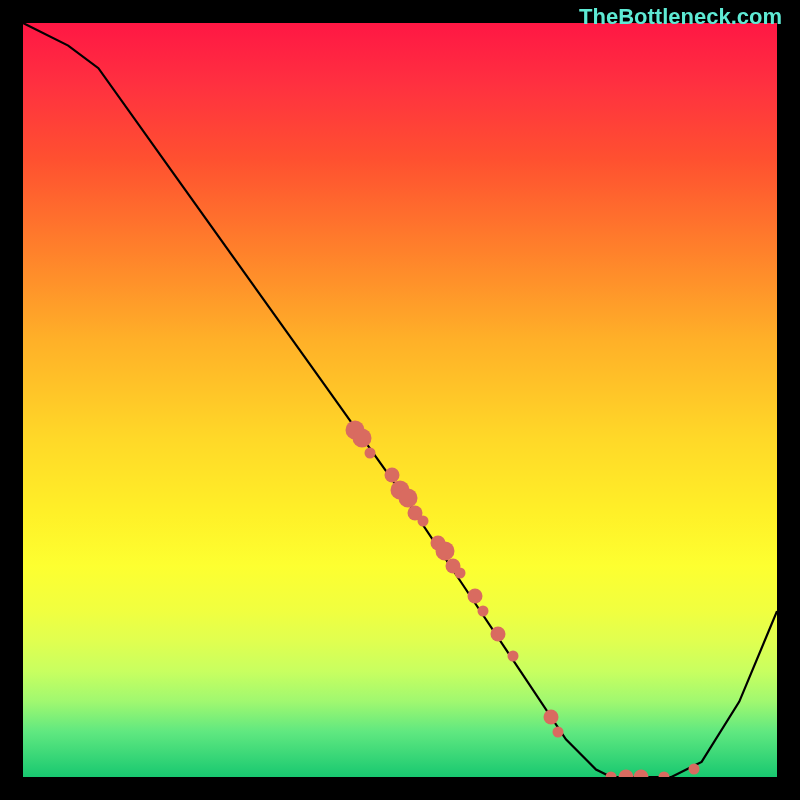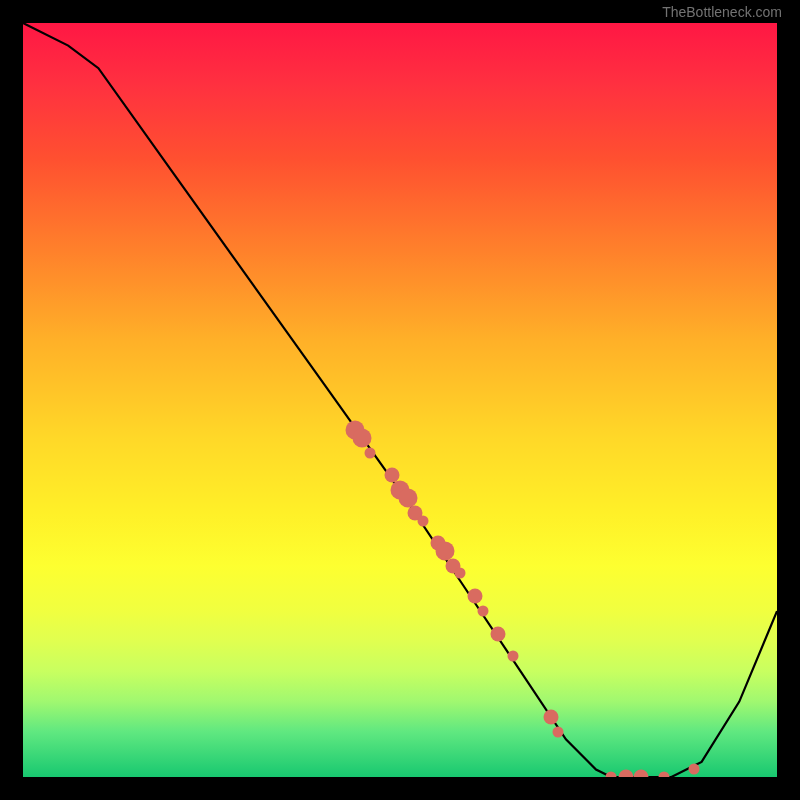--- a/index.html
+++ b/index.html
@@ -7,24 +7,24 @@
     width: 800px;
     height: 800px;
     background: #000;
     position: relative;
     font-family: Arial, sans-serif;
   }
   .watermark {
     position: absolute;
     top: 4px;
     right: 18px;
-    color: #737373;
-    font-size: 14px;
+    color: #5eead4;
+    font-size: 22px;
     z-index: 10;
-    font-weight: 400;
+    font-weight: 700;
   }
   .plot-area {
     position: absolute;
     left: 23px;
     top: 23px;
     width: 754px;
     height: 754px;
     background: linear-gradient(to bottom,
       #ff1744 0%,
       #ff3040 8%,

